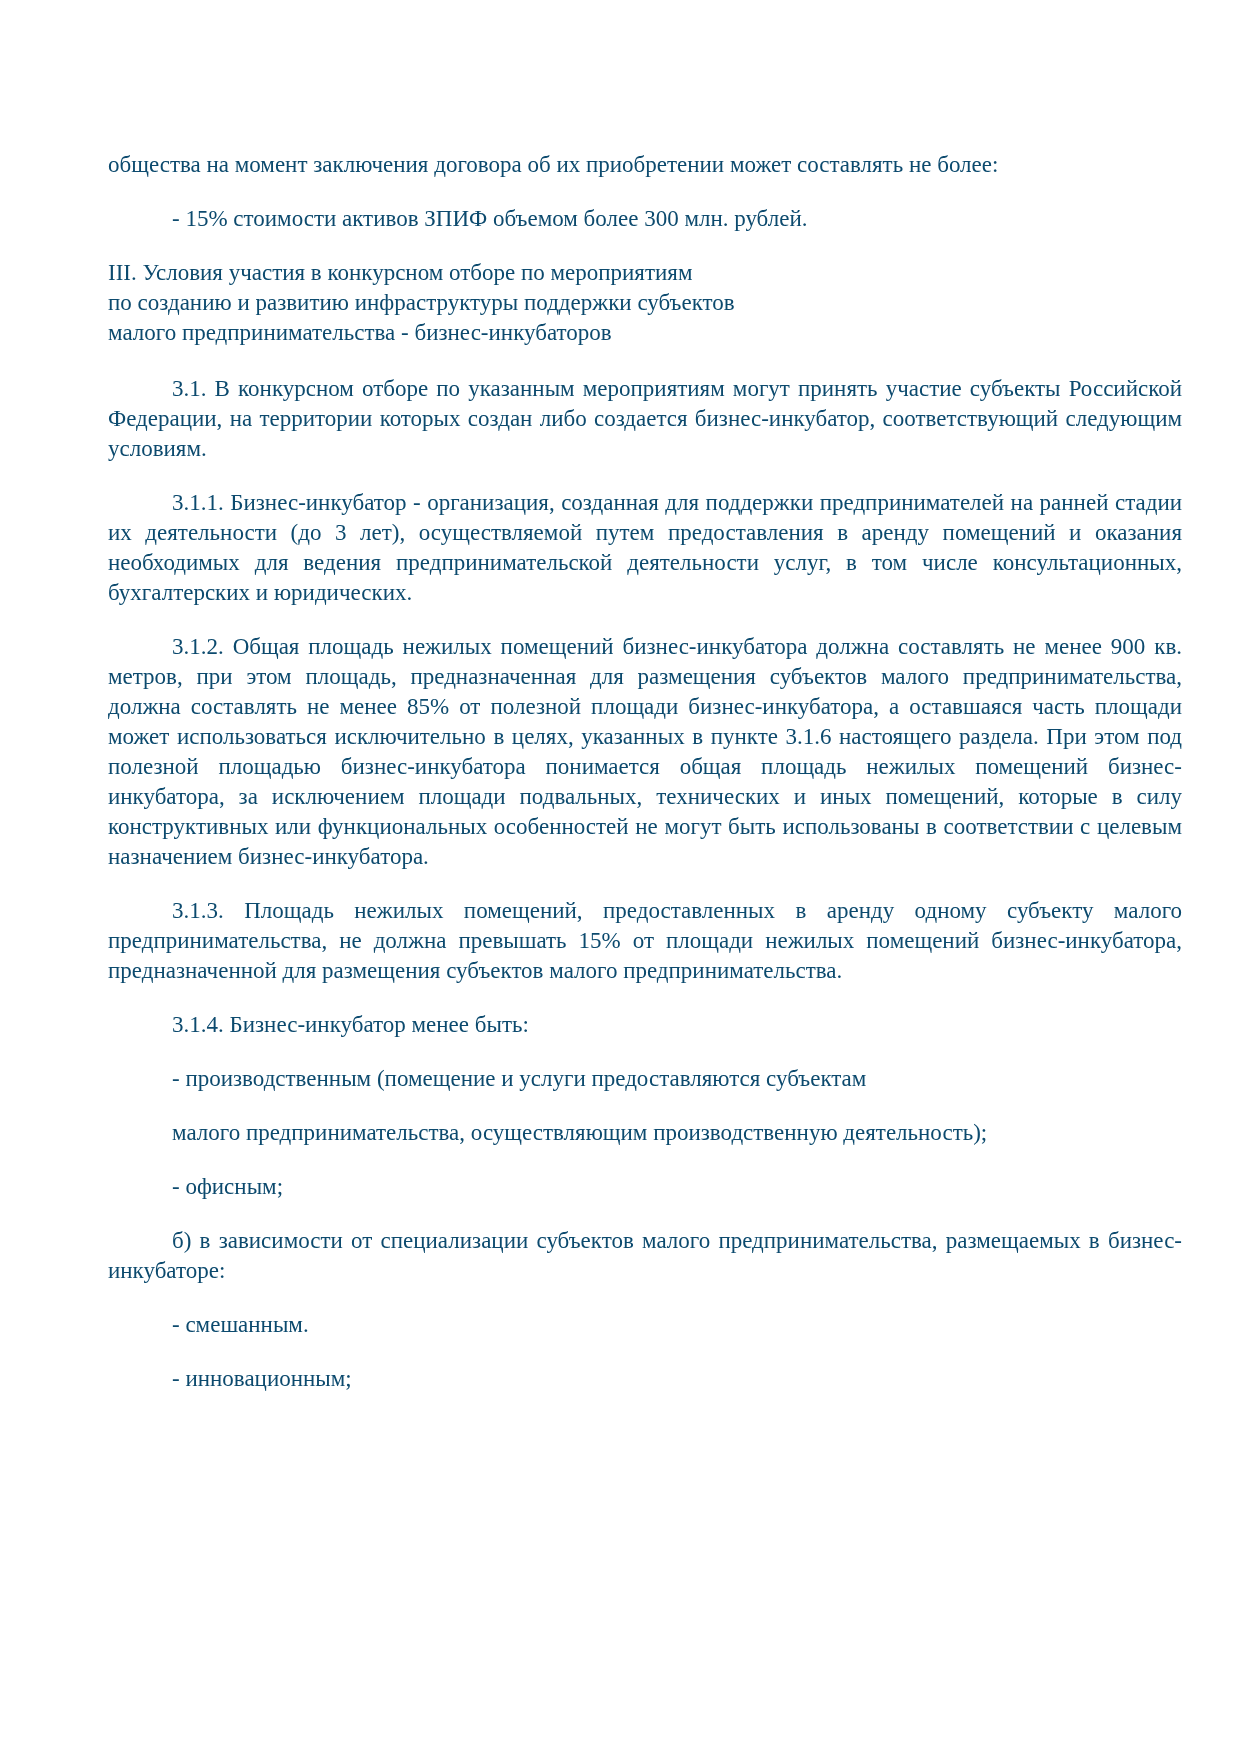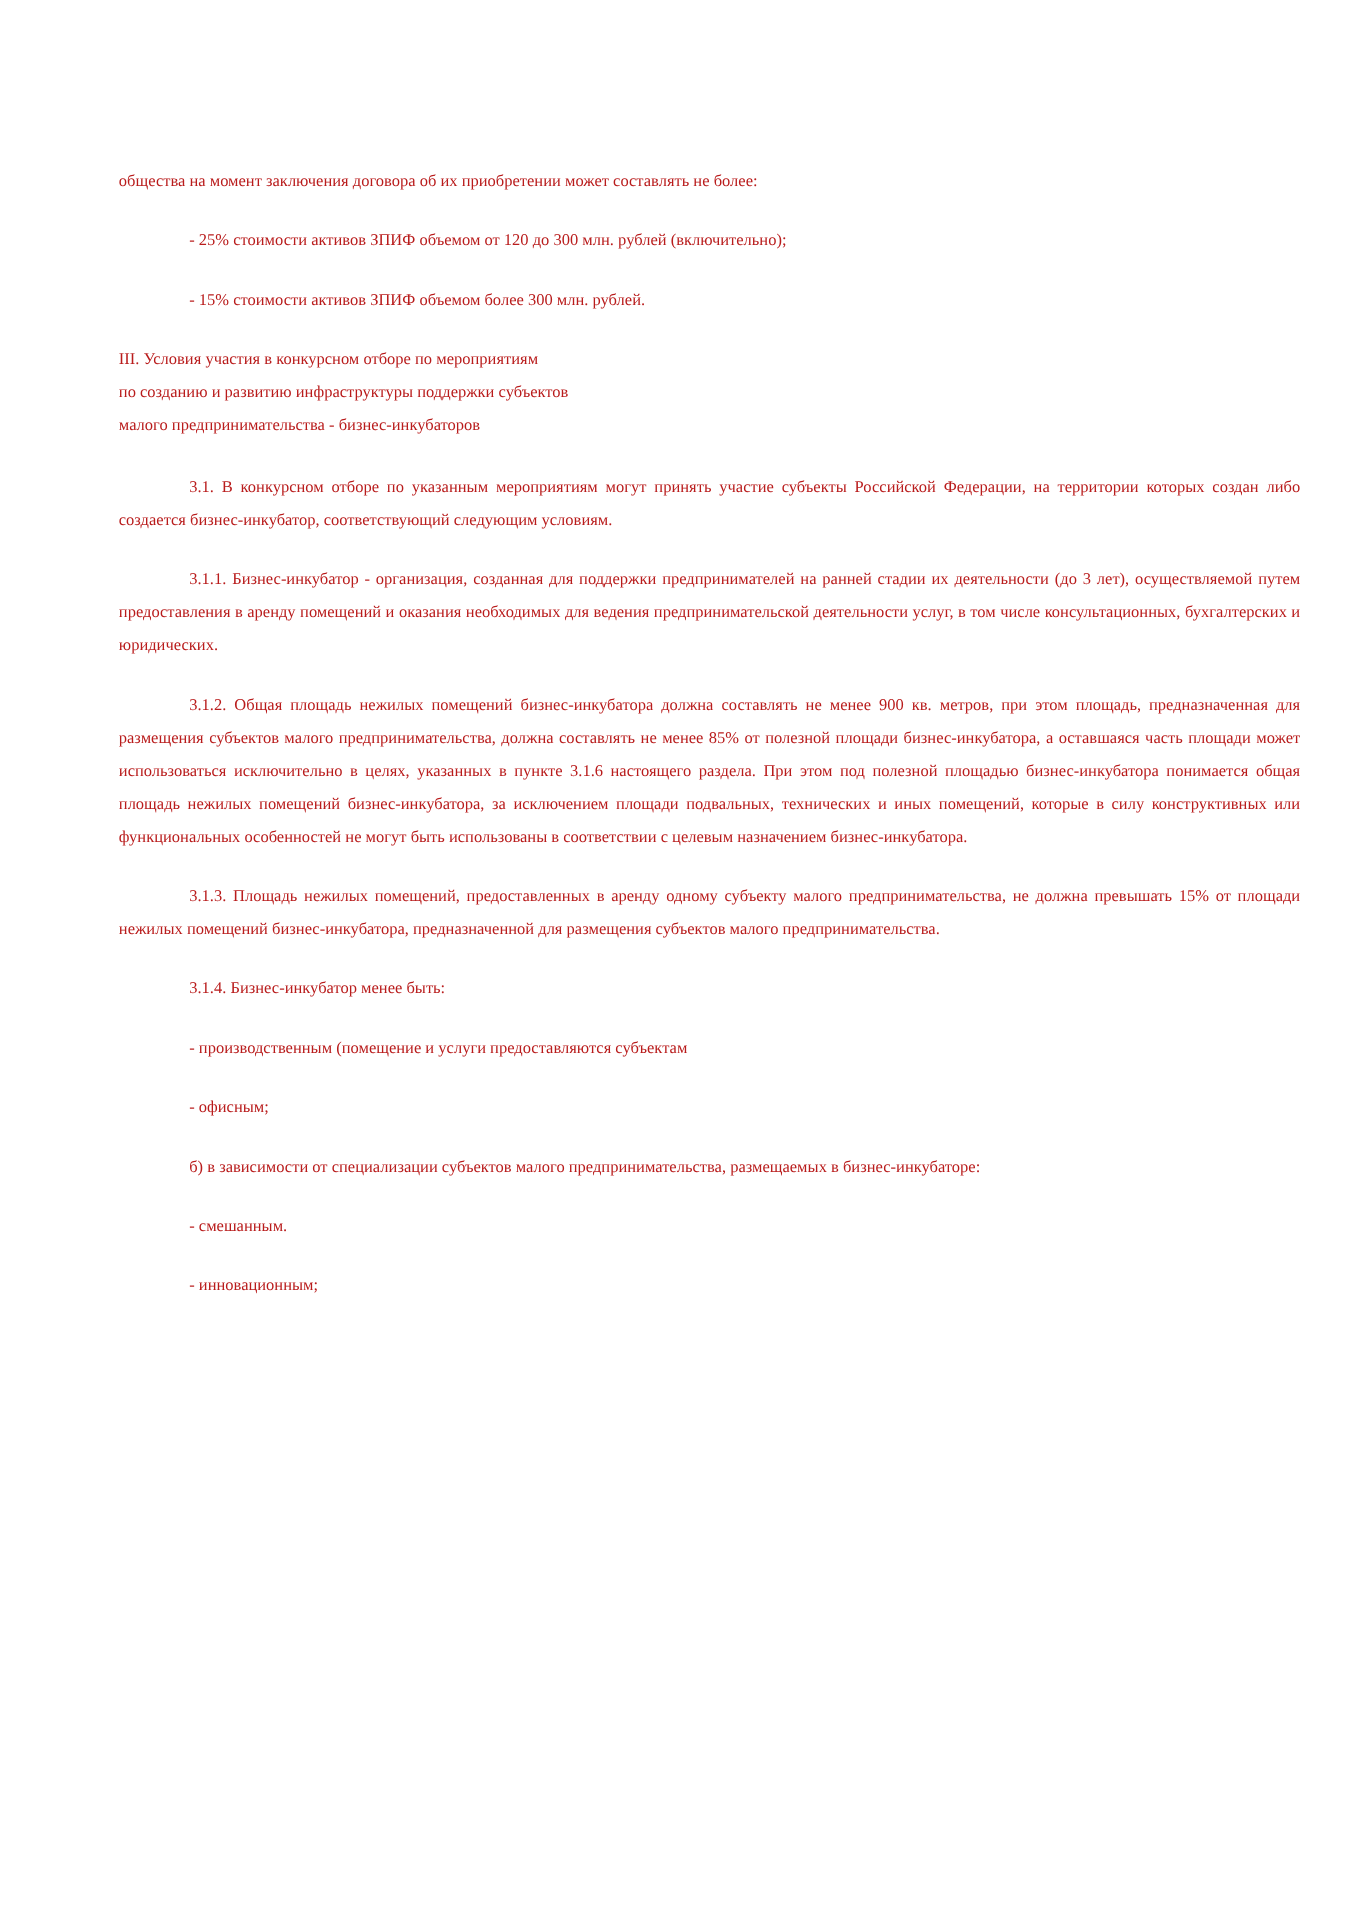--- a/index.html
+++ b/index.html
@@ -13,23 +13,23 @@
     height: 1754px;
     background: #ffffff;
     overflow: hidden;
   }
   .content {
     position: absolute;
     left: 108px;
     top: 150px;
     width: 1074px;
     font-family: "Liberation Serif", "DejaVu Serif", serif;
-    font-size: 15px;
+    font-size: 23px;
     line-height: 30px;
-    color: #b91c1c;
+    color: #0c4a6e;
   }
   .para {
     margin: 0 0 24px 0;
     text-align: justify;
     text-indent: 64px;
   }
   .para.noindent {
     text-indent: 0;
   }
   .heading {
@@ -43,21 +43,20 @@
 </style>
 </head>
 <body>
 
 <div class="page">
   <div class="content">
 
     <p class="para noindent">общества на момент заключения договора об их приобретении может составлять не более:</p>
 
 
-    <p class="para">- 25% стоимости активов ЗПИФ объемом от 120 до 300 млн. рублей (включительно);</p>
 
     <p class="para">- 15% стоимости активов ЗПИФ объемом более 300 млн. рублей.</p>
 
     <div class="heading">
       <div>III. Условия участия в конкурсном отборе по мероприятиям</div>
       <div>по созданию и развитию инфраструктуры поддержки субъектов</div>
       <div>малого предпринимательства - бизнес-инкубаторов</div>
     </div>
 
     <p class="para">3.1. В конкурсном отборе по указанным мероприятиям могут принять участие субъекты Российской Федерации, на территории которых создан либо создается бизнес-инкубатор, соответствующий следующим условиям.</p>
@@ -66,20 +65,21 @@
 
     <p class="para">3.1.2. Общая площадь нежилых помещений бизнес-инкубатора должна составлять не менее 900 кв. метров, при этом площадь, предназначенная для размещения субъектов малого предпринимательства, должна составлять не менее 85% от полезной площади бизнес-инкубатора, а оставшаяся часть площади может использоваться исключительно в целях, указанных в пункте 3.1.6 настоящего раздела. При этом под полезной площадью бизнес-инкубатора понимается общая площадь нежилых помещений бизнес-инкубатора, за исключением площади подвальных, технических и иных помещений, которые в силу конструктивных или функциональных особенностей не могут быть использованы в соответствии с целевым назначением бизнес-инкубатора.</p>
 
     <p class="para">3.1.3. Площадь нежилых помещений, предоставленных в аренду одному субъекту малого предпринимательства, не должна превышать 15% от площади нежилых помещений бизнес-инкубатора, предназначенной для размещения субъектов малого предпринимательства.</p>
 
     <p class="para">3.1.4. Бизнес-инкубатор менее быть:</p>
 
 
     <p class="para">- производственным (помещение и услуги предоставляются субъектам</p>
 
+    <p class="para">малого предпринимательства, осуществляющим производственную деятельность);</p>
 
     <p class="para">- офисным;</p>
 
     <p class="para">б) в зависимости от специализации субъектов малого предпринимательства, размещаемых в бизнес-инкубаторе:</p>
 
     <p class="para">- смешанным.</p>
 
     <p class="para">- инновационным;</p>
 
   </div>

